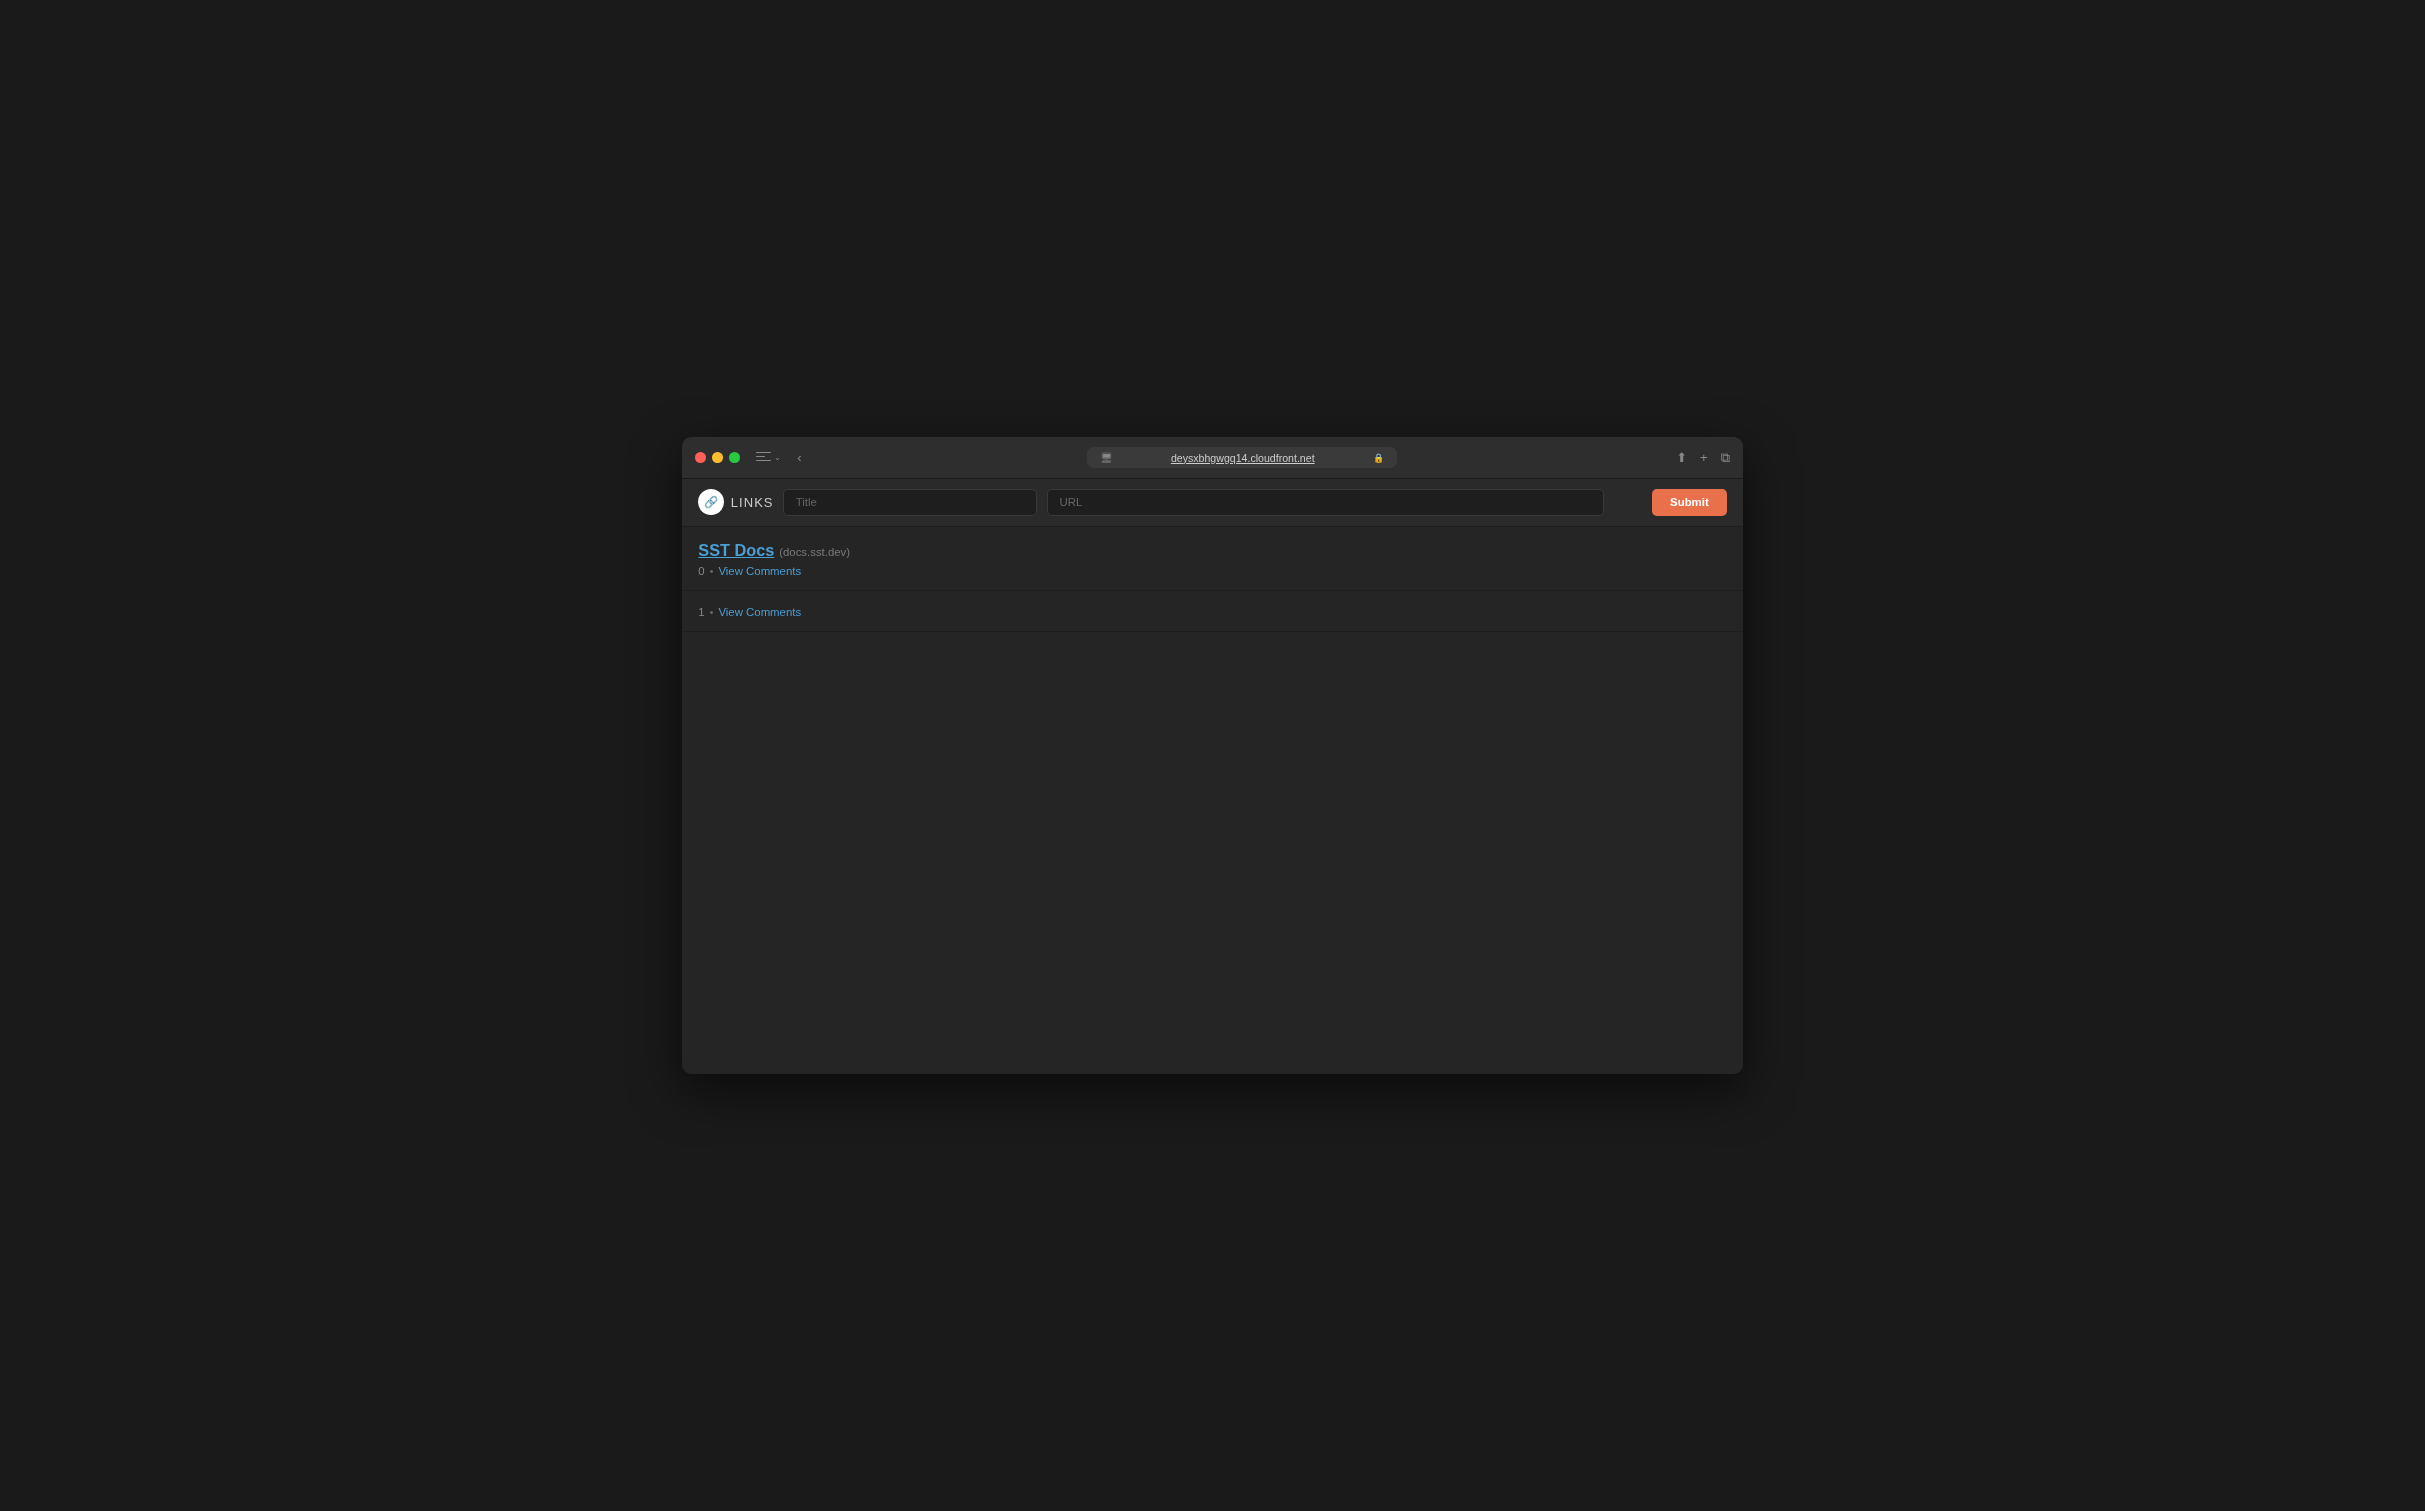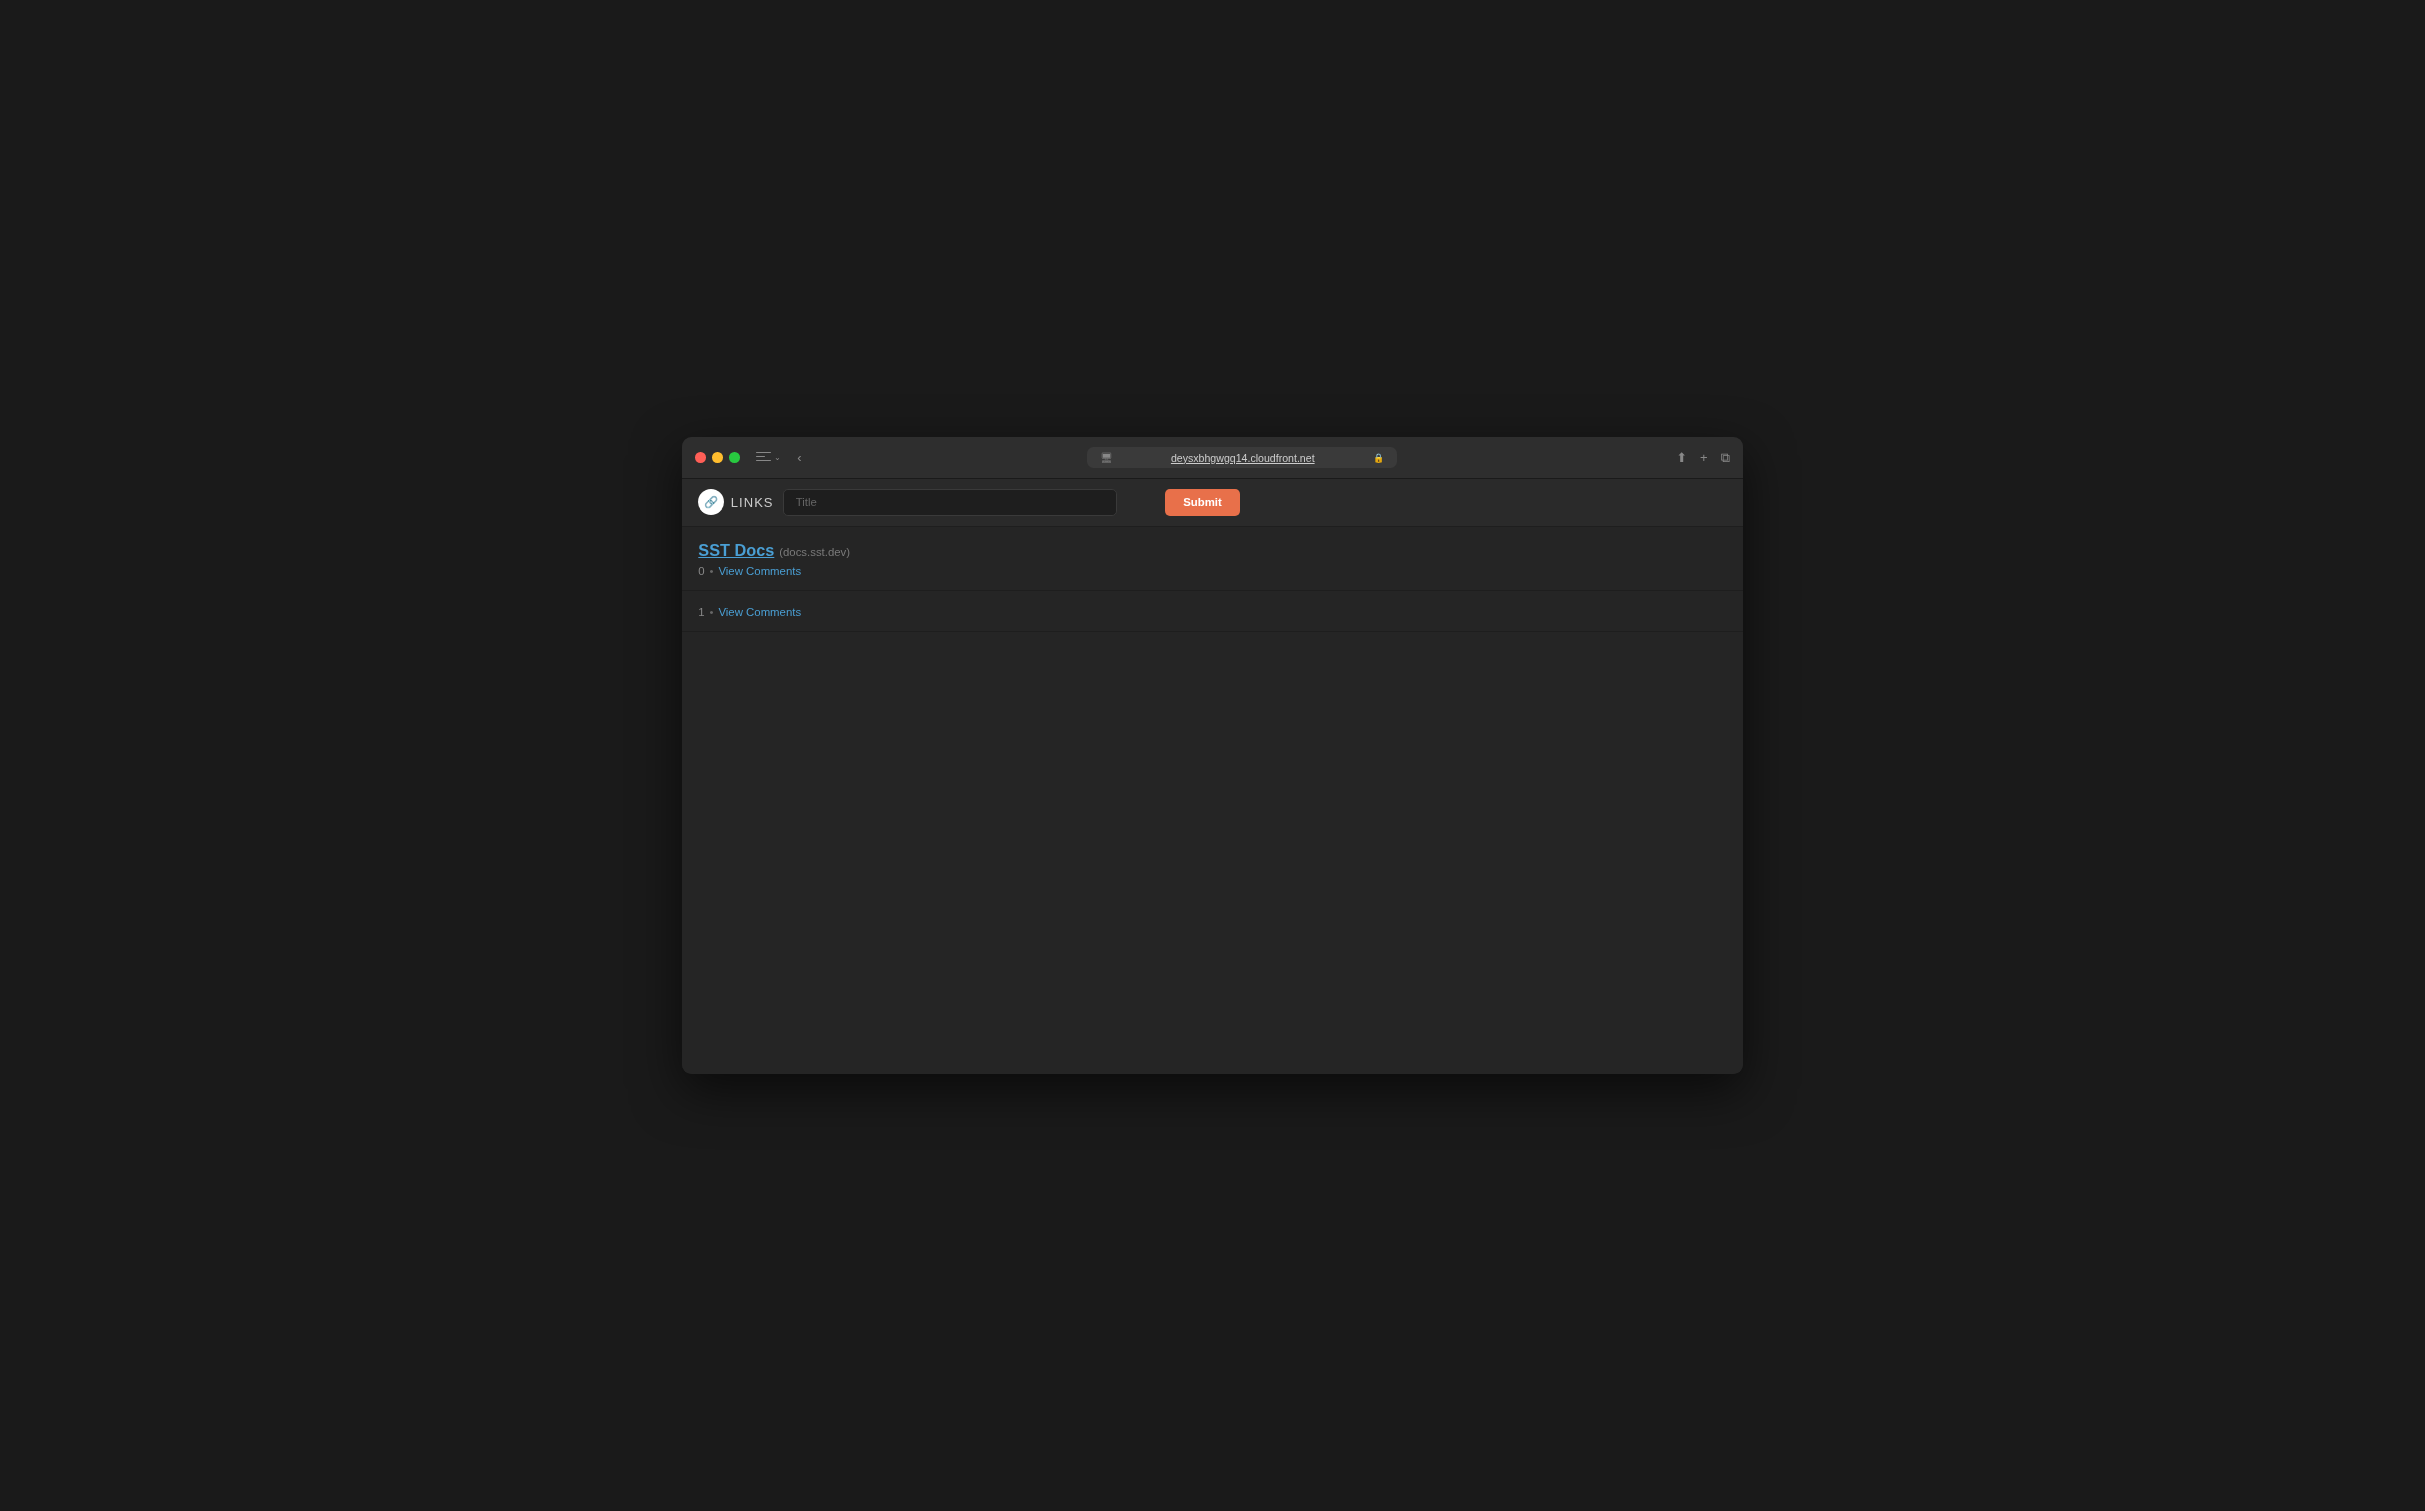--- a/index.html
+++ b/index.html
@@ -194,21 +194,21 @@
       text-transform: uppercase;
     }
 
     .title-input {
       background: #1e1e1e;
       border: 0.8px solid #3a3a3a;
       border-radius: 4.9px;
       color: #999;
       padding: 6.5px 11.4px;
       font-size: 11.4px;
-      width: 334px;
+      width: 254px;
       outline: none;
     }
 
     .title-input::placeholder {
       color: #666;
     }
 
     .url-input {
       background: #1e1e1e;
       border: 0.8px solid #3a3a3a;
@@ -332,20 +332,21 @@
 
     <div class="app-header">
       <div class="logo-container">
         <div class="logo-circle">
           <span class="logo-link-icon">🔗</span>
         </div>
         <span class="app-title">LINKS</span>
       </div>
 
       <input class="title-input" type="text" placeholder="Title" style="">
+      <input class="url-input" type="text" placeholder="URL" style="">
       <button class="submit-btn">Submit</button>
     </div>
 
     <div class="links-list">
 
       <div class="link-item">
         <div class="link-title-row">
           <span class="link-title">SST Docs</span>
           <span class="link-domain">(docs.sst.dev)</span>
         </div>

